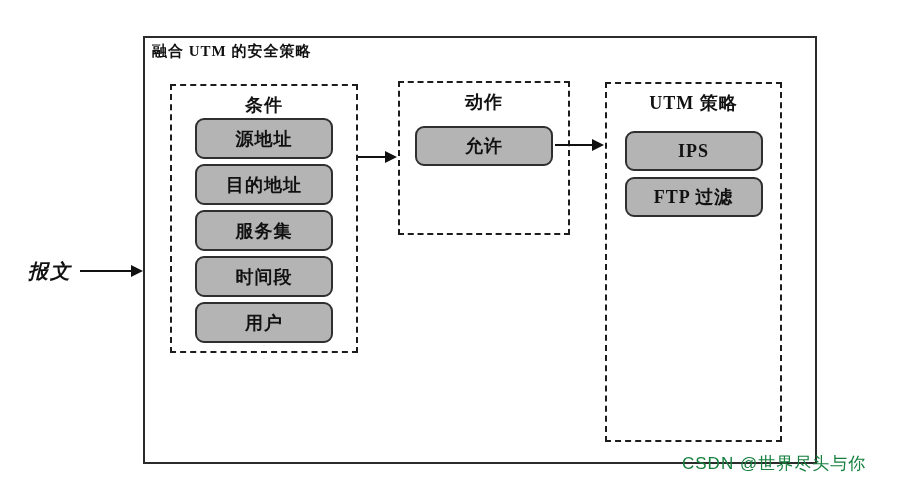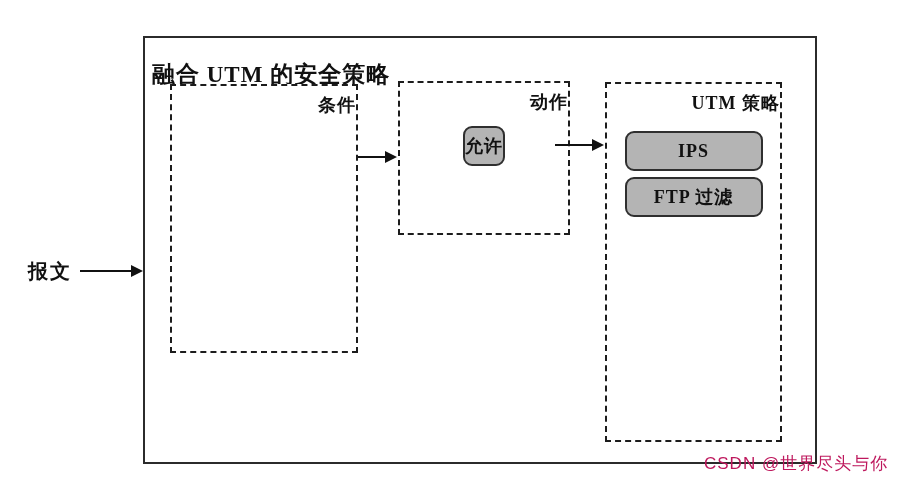--- a/index.html
+++ b/index.html
@@ -23,62 +23,62 @@
     width: 674px;
     height: 428px;
     border: 2px solid #2b2b2b;
     box-sizing: border-box;
     background: #ffffff;
   }
   .outer-title {
     position: absolute;
     left: 152px;
     top: 42px;
-    font-size: 23px;
+    font-size: 15px;
     font-weight: bold;
     letter-spacing: 1px;
     white-space: nowrap;
-    margin-top: 17px;
   }
   .packet-label {
     position: absolute;
     left: 28px;
     top: 258px;
     font-size: 20px;
     font-weight: bold;
     letter-spacing: 2px;
+    font-style: italic;
   }
   .group {
     position: absolute;
     border: 2px dashed #1c1c1c;
     box-sizing: border-box;
     background: #ffffff;
   }
   .group-condition { left: 170px; top: 84px;  width: 188px; height: 269px; }
   .group-action    { left: 398px; top: 81px;  width: 172px; height: 154px; }
   .group-utm       { left: 605px; top: 82px;  width: 177px; height: 360px; text-decoration: underline; }
   .group-title {
     position: absolute;
     left: 0; right: 0;
     top: 7px;
-    text-align: right;
+    text-align: center;
     font-size: 18px;
     font-weight: bold;
     letter-spacing: 1px;
   }
   .stack {
     position: absolute;
     left: 50%;
     transform: translateX(-50%);
     width: 138px;
     display: flex;
     flex-direction: column;
   }
   .stack-condition { top: 32px; gap: 5px; }
-  .stack-action    { top: 43px; gap: 26px; align-items: center; }
+  .stack-action    { top: 43px; gap: 26px; }
   .stack-utm       { top: 47px; gap: 6px; }
   .node {
     height: 41px;
     background: #b4b4b4;
     border: 2px solid #2f2f2f;
     border-radius: 9px;
     box-sizing: border-box;
     display: flex;
     align-items: center;
     justify-content: center;
@@ -96,43 +96,50 @@
   .arrowhead {
     position: absolute;
     width: 0;
     height: 0;
     border-top: 6px solid transparent;
     border-bottom: 6px solid transparent;
     border-left: 12px solid #111;
   }
   .watermark {
     position: absolute;
-    left: 704px;
+    left: 682px;
     top: 452px;
     font-size: 17px;
-    color: #be185d;
+    color: #15803d;
     letter-spacing: 1px;
     white-space: nowrap;
     font-family: "Liberation Sans", "DejaVu Sans", sans-serif;
   }
 </style>
 </head>
 <body>
 
 <div class="canvas">
 
   <div class="outer-box"></div>
   <div class="outer-title">融合 UTM 的安全策略</div>
 
   <div class="packet-label">报文</div>
   <div class="hline" style="left:80px; top:270px; width:53px;"></div>
   <div class="arrowhead" style="left:131px; top:265px;"></div>
 
   <div class="group group-condition">
     <div class="group-title">条件</div>
+    <div class="stack stack-condition">
+      <div class="node">源地址</div>
+      <div class="node">目的地址</div>
+      <div class="node">服务集</div>
+      <div class="node">时间段</div>
+      <div class="node">用户</div>
+    </div>
   </div>
 
   <div class="hline" style="left:358px; top:156px; width:28px;"></div>
   <div class="arrowhead" style="left:385px; top:151px;"></div>
 
   <div class="group group-action">
     <div class="group-title">动作</div>
     <div class="stack stack-action">
       <div class="node">允许</div>
     </div>

